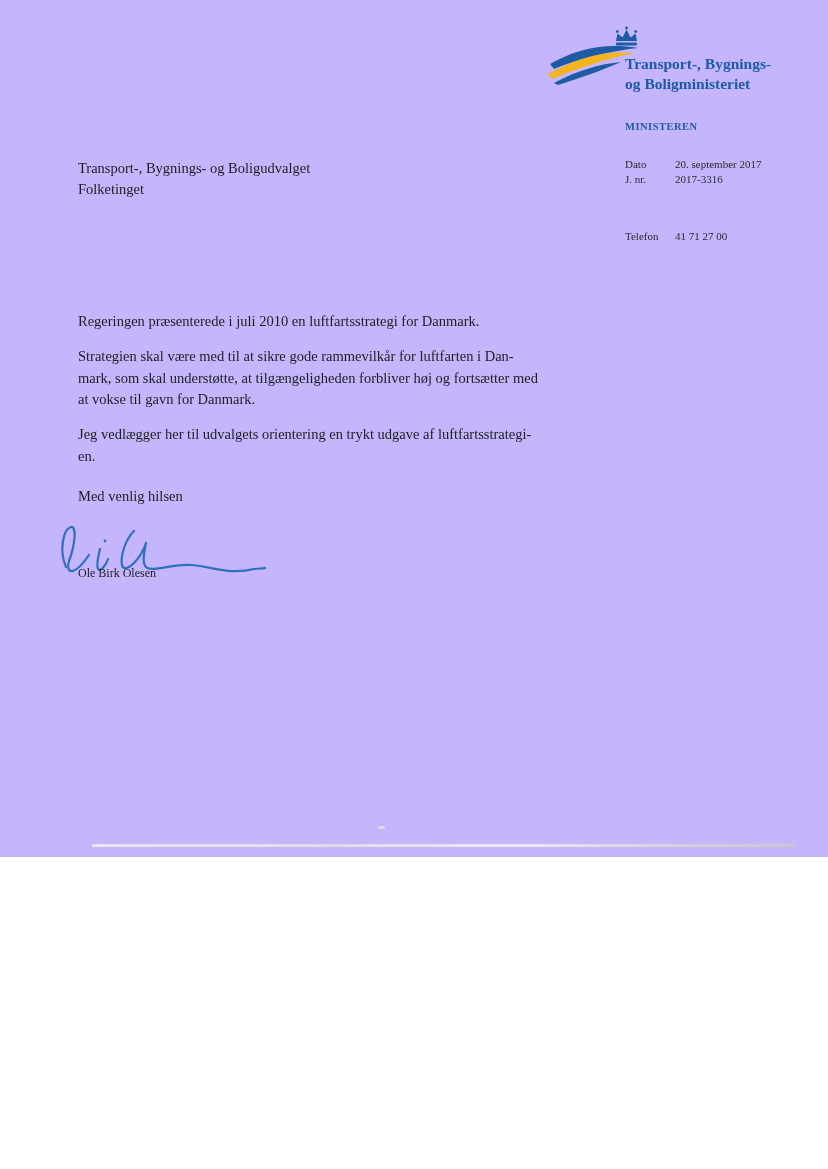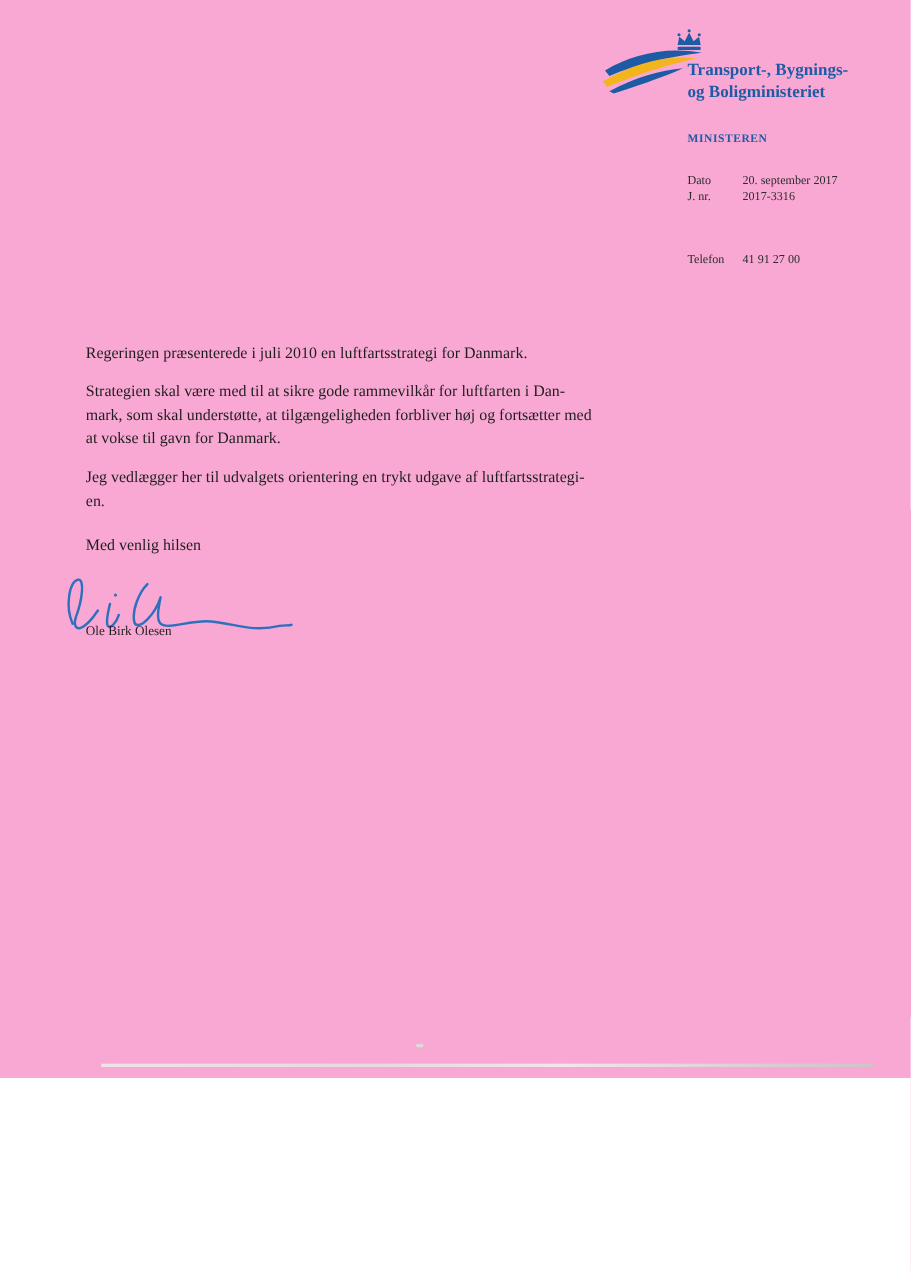--- a/index.html
+++ b/index.html
@@ -1,21 +1,21 @@
 <!DOCTYPE html>
 <html style="--brand-blue: #1d5ba5; --brand-yellow: #f2b51e; --ink-blue: #2e6fbe;"><head>
 <meta charset="utf-8">
 <style>
   * { margin:0; padding:0; box-sizing:border-box; }
   html,body { background:#ffffff; }
   .page {
     position:relative;
     width:828px;
-    height:980px;
-    background:#f9a8d4;
+    height:857px;
+    background:#c4b5fd;
     font-family:"Liberation Serif", serif;
     color:#1e1e1e;
     overflow:hidden;
   }
   .abs { position:absolute; }
 
   
   .logo-svg { left:548px; top:26px; }
   .logo-svg .blue   { fill:var(--brand-blue,#1d5ba5); }
   .logo-svg .yellow { fill:var(--brand-yellow,#f2b51e); }
@@ -93,24 +93,25 @@
       <span>20. september 2017</span>
     </div>
     <div class="row">
       <span class="label">J. nr.</span>
       <span>2017-3316</span>
     </div>
     <div class="gap"></div>
     <div class="gap"></div>
     <div class="row">
       <span class="label">Telefon</span>
-      <span>41 91 27 00</span>
+      <span>41 71 27 00</span>
     </div>
   </div>
 
+  <div class="abs recipient">Transport-, Bygnings- og Boligudvalget<br>Folketinget</div>
 
   <div class="abs letter-body">
     <div class="para">Regeringen præsenterede i juli 2010 en luftfartsstrategi for Danmark.</div>
     <div class="para">Strategien skal være med til at sikre gode rammevilkår for luftfarten i Dan-<br>mark, som skal understøtte, at tilgængeligheden forbliver høj og fortsætter med<br>at vokse til gavn for Danmark.</div>
     <div class="para">Jeg vedlægger her til udvalgets orientering en trykt udgave af luftfartsstrategi-<br>en.</div>
 
     <div class="para salutation">Med venlig hilsen</div>
 
     <div class="sigblock">
       <svg class="sig-svg" width="214" height="60" viewBox="0 0 214 60" aria-hidden="true">

